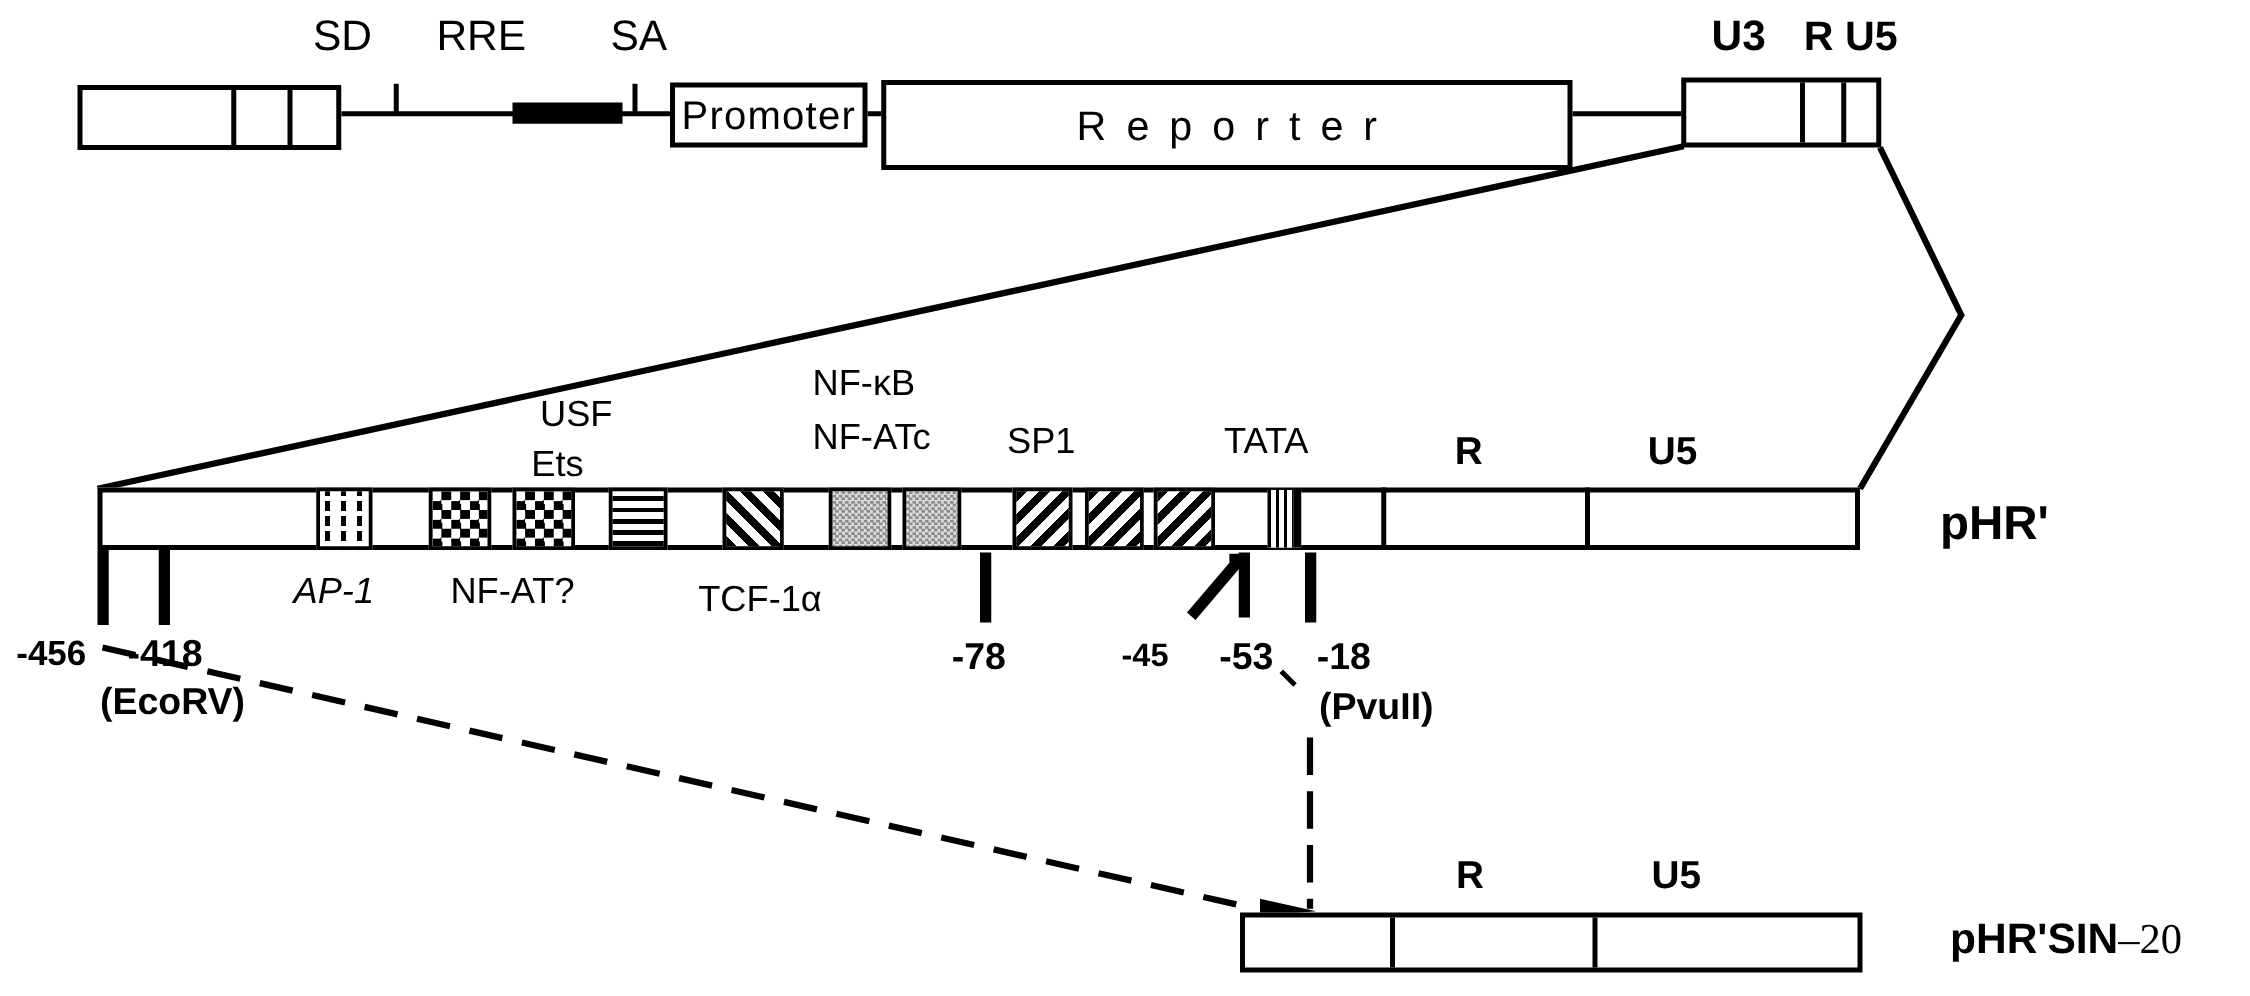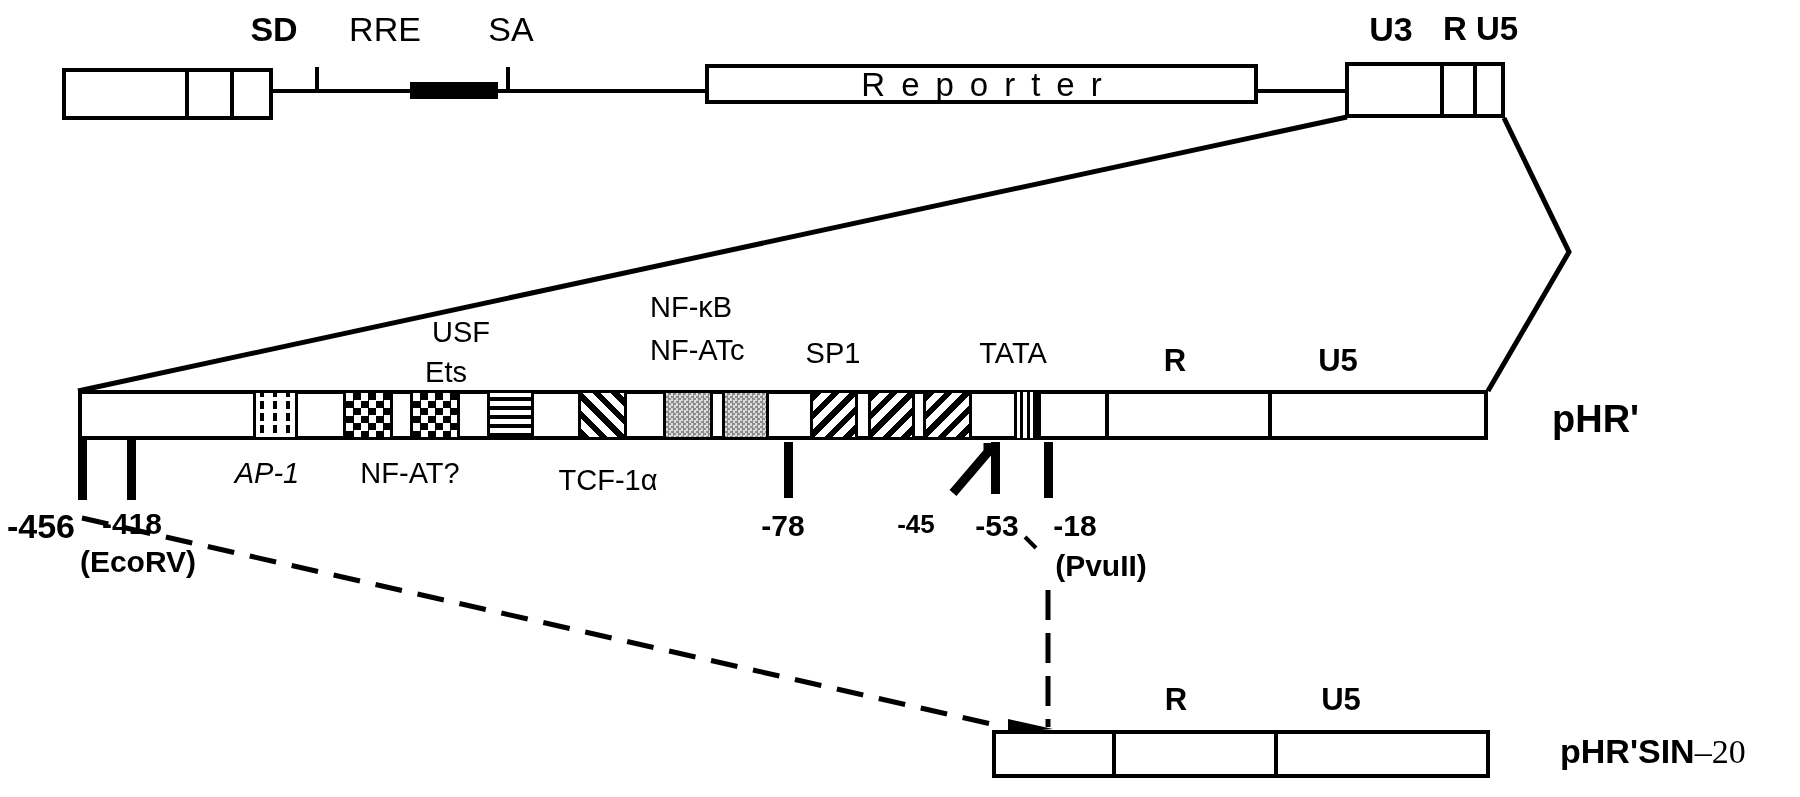--- a/index.html
+++ b/index.html
@@ -21,40 +21,43 @@
   .p-diagf{background-image:repeating-linear-gradient(135deg,#000 0 6px,#fff 6px 13px);}
   .flexc{display:flex;align-items:center;justify-content:center;}
   svg{position:absolute;left:0;top:0;pointer-events:none;}
   .serif{font-family:"Liberation Serif",serif;}
 </style>
 </head>
 <body>
 
 <div id="canvas">
 
-  <div class="lbl b" style="left:274px;top:12px;font-size:34px;font-weight:bold;transform:translateX(-50%);">SD</div>
+  <div class="lbl b" style="left:274px;top:12px;font-size:34px;font-weight:normal;transform:translateX(-50%);">SD</div>
   <div class="lbl" style="left:385px;top:12px;font-size:34px;transform:translateX(-50%);">RRE</div>
   <div class="lbl" style="left:511px;top:12px;font-size:34px;transform:translateX(-50%);">SA</div>
   <div class="lbl b" style="left:1391px;top:12px;font-size:34px;transform:translateX(-50%);">U3</div>
   <div class="lbl b" style="left:1455px;top:12px;font-size:33px;transform:translateX(-50%);">R</div>
   <div class="lbl b" style="left:1497px;top:12px;font-size:33px;transform:translateX(-50%);">U5</div>
 
   <div class="hline" style="left:273px;top:89px;width:1074px;height:4px;"></div>
 
   <div class="box" style="left:62px;top:68px;width:211px;height:52px;">
     <div class="vline" style="left:119px;top:0;width:4px;height:44px;"></div>
     <div class="vline" style="left:164px;top:0;width:4px;height:44px;"></div>
   </div>
 
   <div class="vline" style="left:315px;top:67px;width:4px;height:25px;"></div>
   <div class="vline" style="left:410px;top:82px;width:88px;height:17px;"></div>
   <div class="vline" style="left:506px;top:67px;width:4px;height:25px;"></div>
 
+  <div class="box flexc" style="left:536px;top:66px;width:158px;height:52px;">
+    <span class="lbl" style="position:static;font-size:32px;letter-spacing:1px;">Promoter</span>
+  </div>
 
-  <div class="box flexc" style="left:705px;top:64px;width:553px;height:40px;">
+  <div class="box flexc" style="left:705px;top:64px;width:553px;height:72px;">
     <span class="lbl" style="position:static;font-size:33px;letter-spacing:16px;text-indent:16px;">Reporter</span>
   </div>
 
   <div class="box" style="left:1345px;top:62px;width:160px;height:56px;">
     <div class="vline" style="left:91px;top:0;width:4px;height:48px;"></div>
     <div class="vline" style="left:124px;top:0;width:4px;height:48px;"></div>
   </div>
 
   <svg width="1800" height="797" viewBox="0 0 1800 797">
     <line x1="78" y1="391" x2="1347" y2="117" stroke="#000" stroke-width="5"></line>
@@ -98,21 +101,21 @@
   <div class="vline" style="left:78px;top:440px;width:9px;height:60px;"></div>
   <div class="vline" style="left:127px;top:440px;width:9px;height:60px;"></div>
   <div class="vline" style="left:784px;top:442px;width:9px;height:56px;"></div>
   <div class="vline" style="left:991px;top:442px;width:9px;height:52px;"></div>
   <div class="vline" style="left:1044px;top:442px;width:9px;height:56px;"></div>
 
   <div class="lbl" style="left:267px;top:459px;font-size:29px;transform:translateX(-50%);font-style:italic;">AP-1</div>
   <div class="lbl" style="left:410px;top:459px;font-size:29px;transform:translateX(-50%);">NF-AT?</div>
   <div class="lbl" style="left:608px;top:466px;font-size:29px;transform:translateX(-50%);">TCF-1α</div>
 
-  <div class="lbl b" style="left:41px;top:509px;font-size:34px;transform:translateX(-50%);">-456</div>
+  <div class="lbl b" style="left:41px;top:509px;font-size:28px;transform:translateX(-50%);">-456</div>
   <div class="lbl b" style="left:132px;top:509px;font-size:30px;transform:translateX(-50%);">-418</div>
   <div class="lbl b" style="left:138px;top:547px;font-size:30px;transform:translateX(-50%);">(EcoRV)</div>
   <div class="lbl b" style="left:783px;top:511px;font-size:30px;transform:translateX(-50%);">-78</div>
   <div class="lbl b" style="left:916px;top:511px;font-size:26px;transform:translateX(-50%);">-45</div>
   <div class="lbl b" style="left:997px;top:511px;font-size:30px;transform:translateX(-50%);">-53</div>
   <div class="lbl b" style="left:1075px;top:511px;font-size:30px;transform:translateX(-50%);">-18</div>
   <div class="lbl b" style="left:1101px;top:551px;font-size:30px;transform:translateX(-50%);">(PvuII)</div>
 
   <div class="lbl b" style="left:1176px;top:684px;font-size:31px;transform:translateX(-50%);">R</div>
   <div class="lbl b" style="left:1341px;top:684px;font-size:31px;transform:translateX(-50%);">U5</div>

